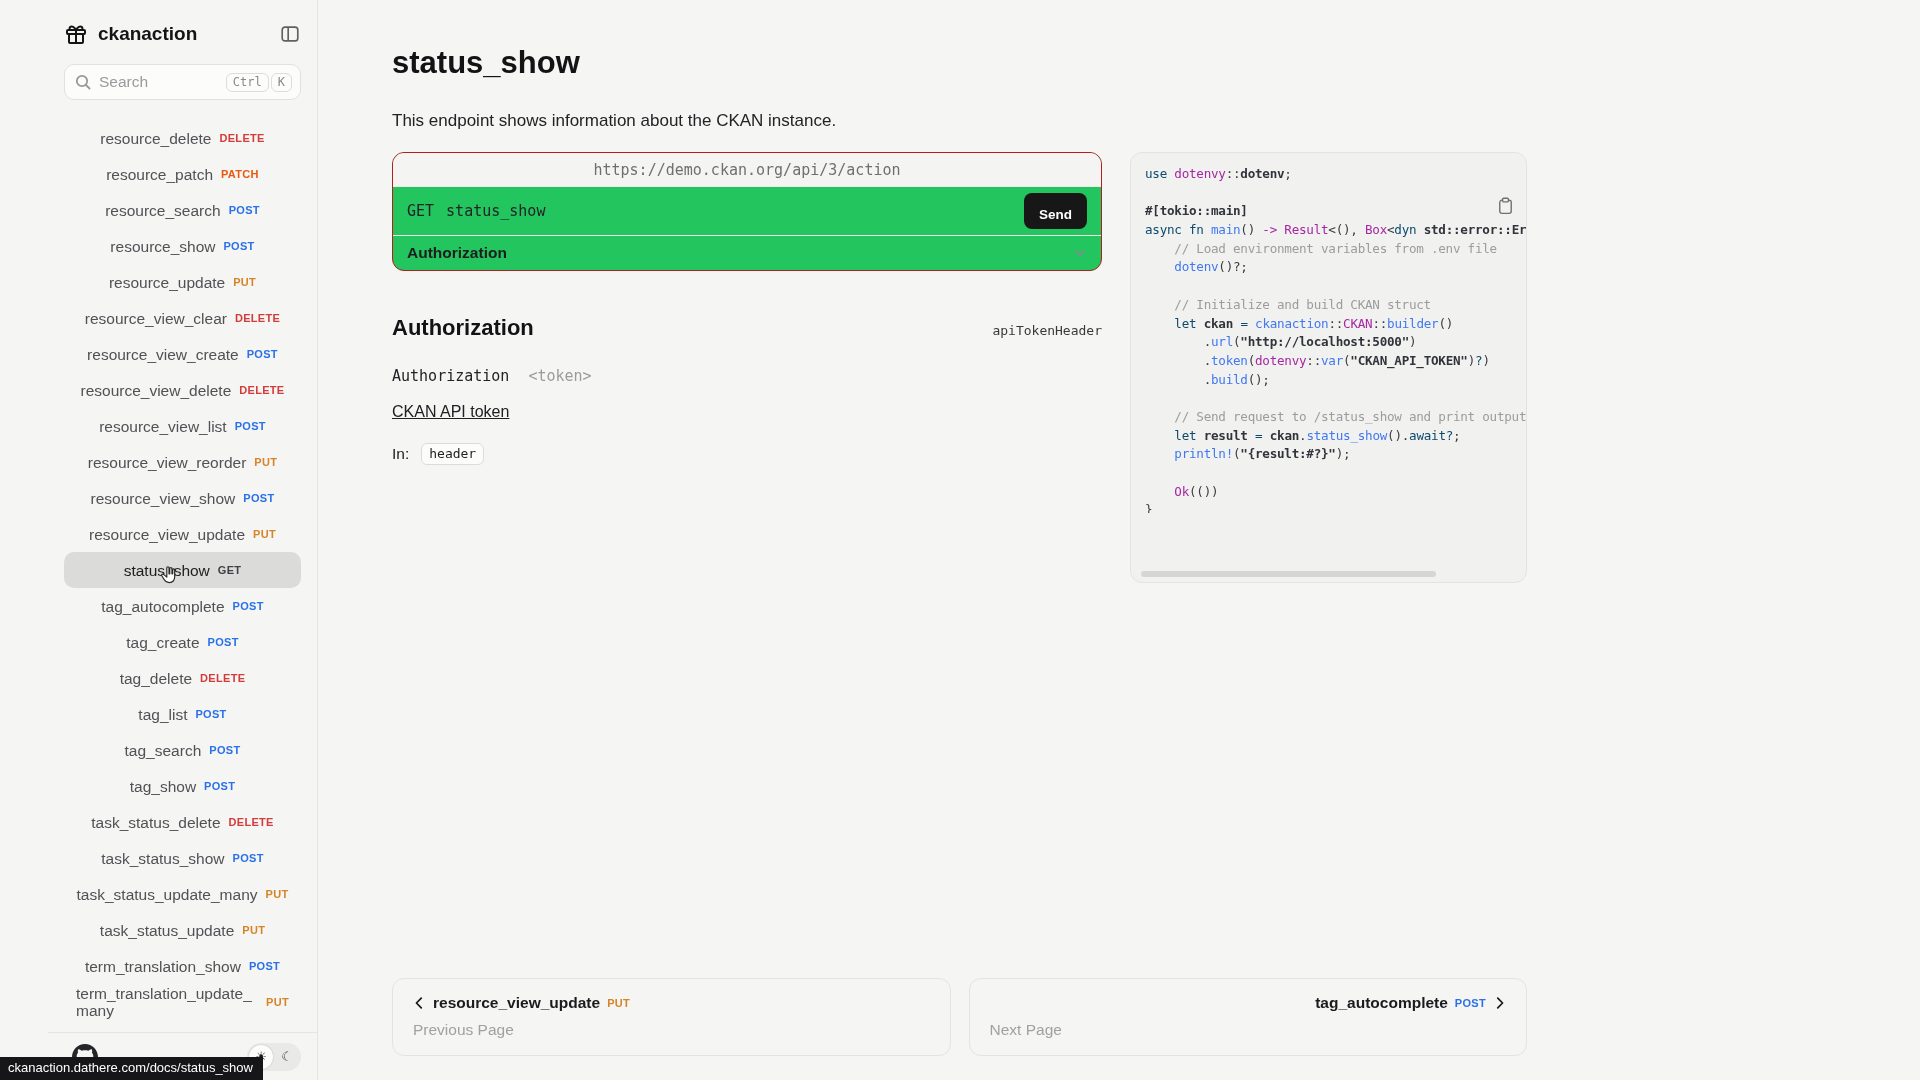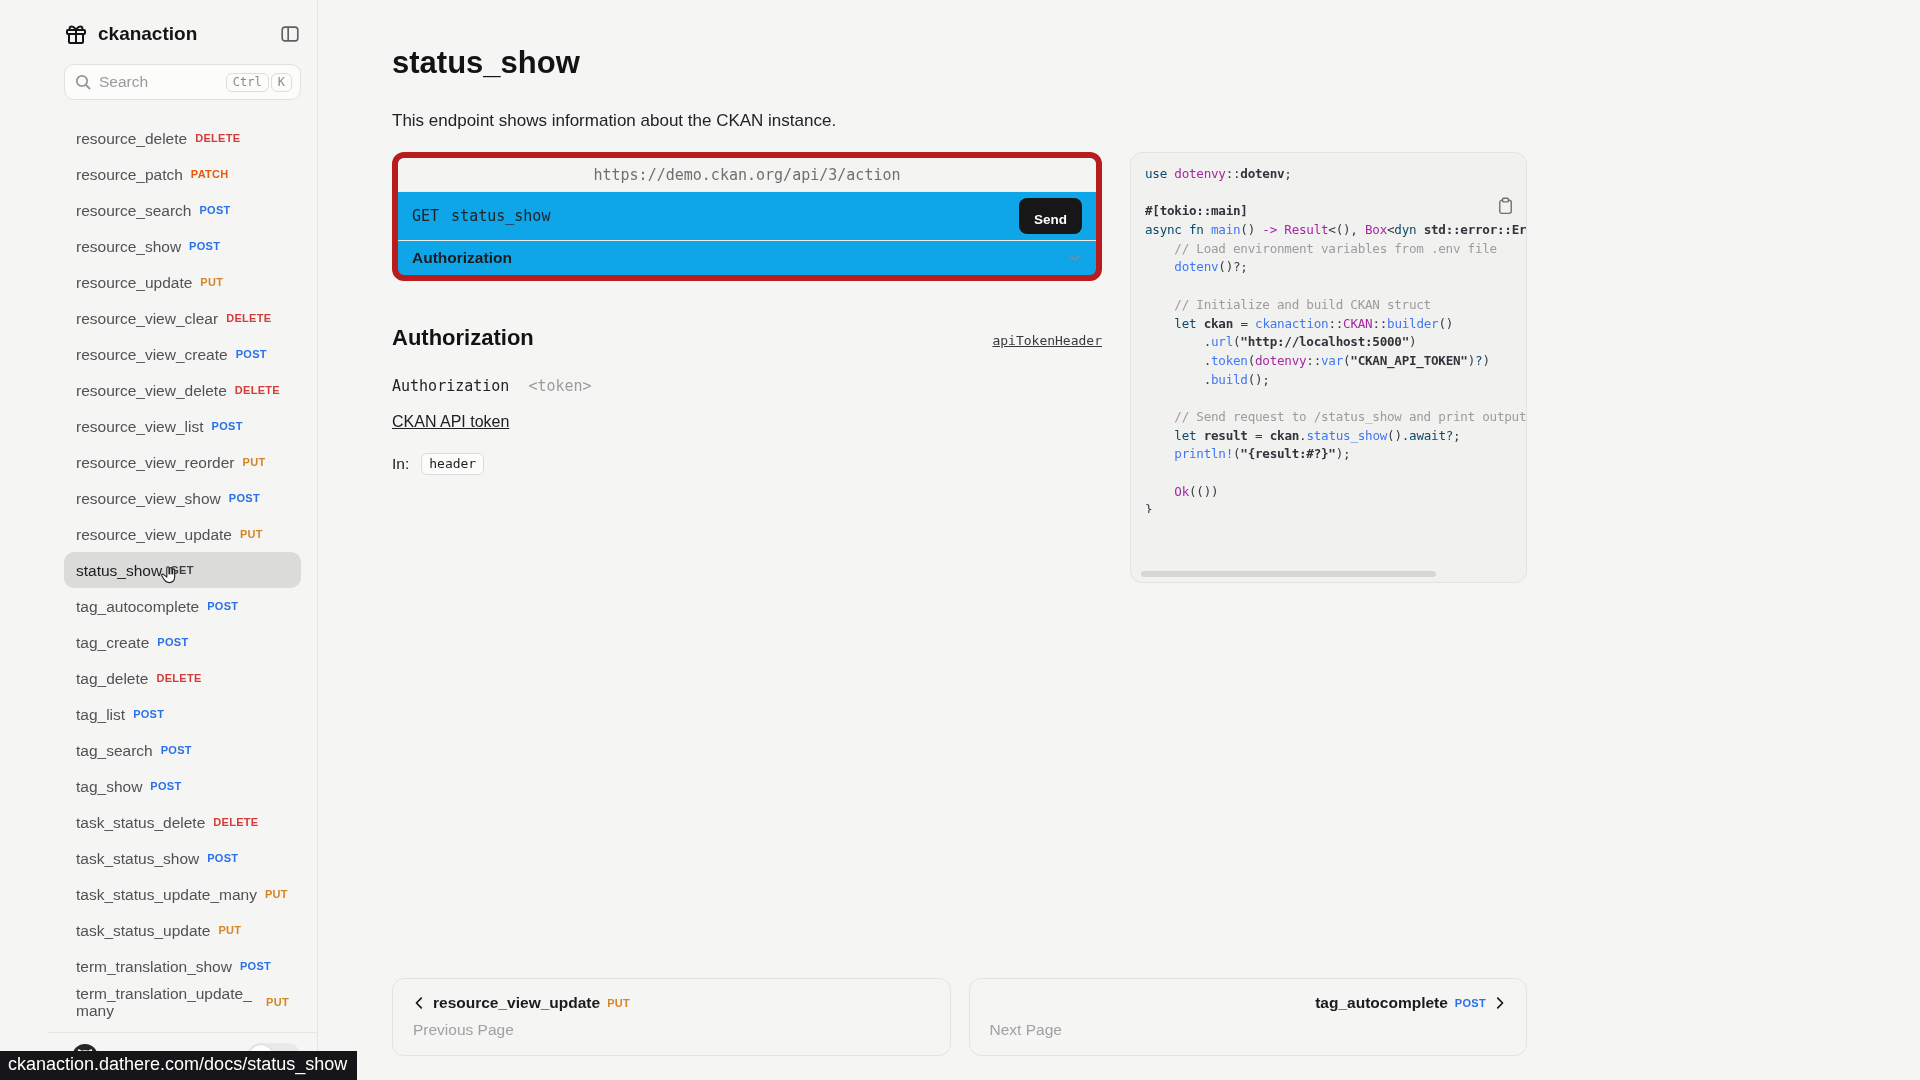--- a/index.html
+++ b/index.html
@@ -27,21 +27,21 @@
     border:1px solid #e1e1df; border-radius:10px;
     display:flex; align-items:center; gap:8px; padding:0 8px 0 10px;
   }
   .search-placeholder { font-size:15.5px; color:#9a9a9d; flex:1; }
   .kbd {
     font-family:"DejaVu Sans Mono", monospace; font-size:12px; color:#8a8a8d;
     border:1px solid #dedddb; border-radius:6px; padding:1px 6px 2px; margin-left:2px;
   }
   .side-nav { flex:1; overflow:hidden; margin-top:20px; }
   .nav-item {
-    min-height:36px; display:flex; align-items:center; justify-content:flex-start;
+    min-height:36px; display:flex; align-items:center; justify-content:center;
     padding:0 12px; border-radius:10px; cursor:pointer; gap:8px;
   }
   .nav-item .lbl { font-size:15.5px; color:#515156; line-height:17px; word-break:break-all; }
   .nav-item.selected { background:#dbdbd9; }
   .nav-item.selected .lbl { color:#1d1d20; font-weight:500; }
   .nav-badge { font-size:11px; font-weight:700; letter-spacing:.3px; white-space:nowrap; }
   .side-footer {
     height:48px; border-top:1px solid #e5e5e3;
     margin:0 -16px 0 -16px; padding:0 16px 0 24px;
     display:flex; align-items:center;
@@ -51,32 +51,32 @@
   }
   .tg-btn {
     width:24px; height:24px; border-radius:50%; border:none; background:transparent;
     display:flex; align-items:center; justify-content:center; font-size:13px; color:#3f3f42; cursor:pointer;
   }
   .tg-btn.active { background:#fdfdfc; box-shadow:0 0 2px rgba(0,0,0,.2); color:#1d1d20; }
   .cursor-pointer { position:absolute; left:158px; top:564px; z-index:9; pointer-events:none; }
 
   .statusbar {
     position:absolute; left:0; bottom:0; z-index:10;
-    background:#161618; color:#ffffff; font-size:18px;
+    background:#161618; color:#ffffff; font-size:13px;
     padding:3px 10px 5px 8px; white-space:nowrap;
   }
 
   
   .main { flex:1; display:flex; flex-direction:column; padding:44px 0 24px 74px; height:1080px; }
   .page-title { font-size:31px; font-weight:700; color:#131316; line-height:38px; }
   .page-desc { font-size:17px; color:#232327; margin-top:28px; line-height:22px; }
   .content-row { display:flex; gap:28px; margin-top:20px; align-items:flex-start; }
   .play-col { width:710px; }
 
-  .play-card { background:#0ea5e9; border:6px solid #b91c1c; border-radius:12px; overflow:hidden; }
+  .play-card { background:#22c55e; border:1px solid #b91c1c; border-radius:12px; overflow:hidden; }
   .play-url {
     height:34px; background:#f4f4f2; border-bottom:1px solid #ececea;
     display:flex; align-items:center; justify-content:center;
     font-size:15px; color:#6f6f72;
   }
   .play-main { display:flex; align-items:center; padding:0 14px; height:48px; }
   .play-method { font-size:15px; color:#232327; margin-right:12px; }
   .play-path { font-size:15px; color:#232327; flex:1; text-align:left; }
   .send-btn {
     background:#171717; color:#ffffff; border:none; border-radius:8px;
@@ -85,21 +85,21 @@
   }
   .play-auth {
     border-top:1px solid #ececea; height:35px;
     display:flex; align-items:center; justify-content:space-between; padding:0 14px;
   }
   .play-auth-label { font-size:15.5px; font-weight:600; color:#1d1d20; }
 
   .auth-section { margin-top:44px; }
   .auth-head { display:flex; align-items:baseline; justify-content:space-between; }
   .auth-title { font-size:22px; font-weight:700; color:#131316; }
-  .auth-scheme { font-size:13px; color:#39393c;text-decoration:underline; }
+  .auth-scheme { font-size:13px; color:#39393c; }
   .auth-param { margin-top:26px; font-size:15px; }
   .auth-param-name { color:#232327; }
   .auth-param-type { color:#9b9b9e; margin-left:10px; }
   .auth-desc { margin-top:18px; font-size:16px; color:#202024;text-decoration:underline; }
   .auth-in { margin-top:22px; display:flex; align-items:center; gap:12px; }
   .auth-in-label { font-size:15.5px; color:#202024; }
   .chip {
     font-size:13px; color:#232327; border:1px solid #dcdcda; background:#fcfcfb;
     border-radius:6px; padding:2px 7px 3px;
   }

